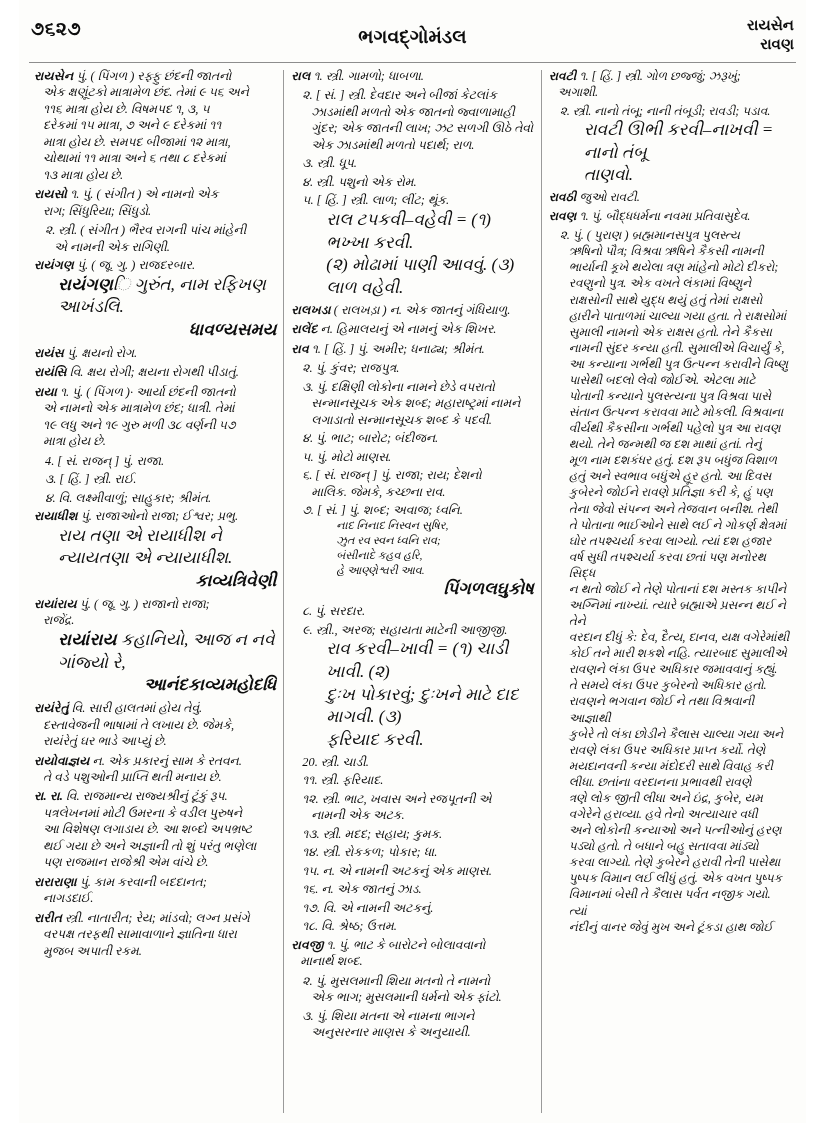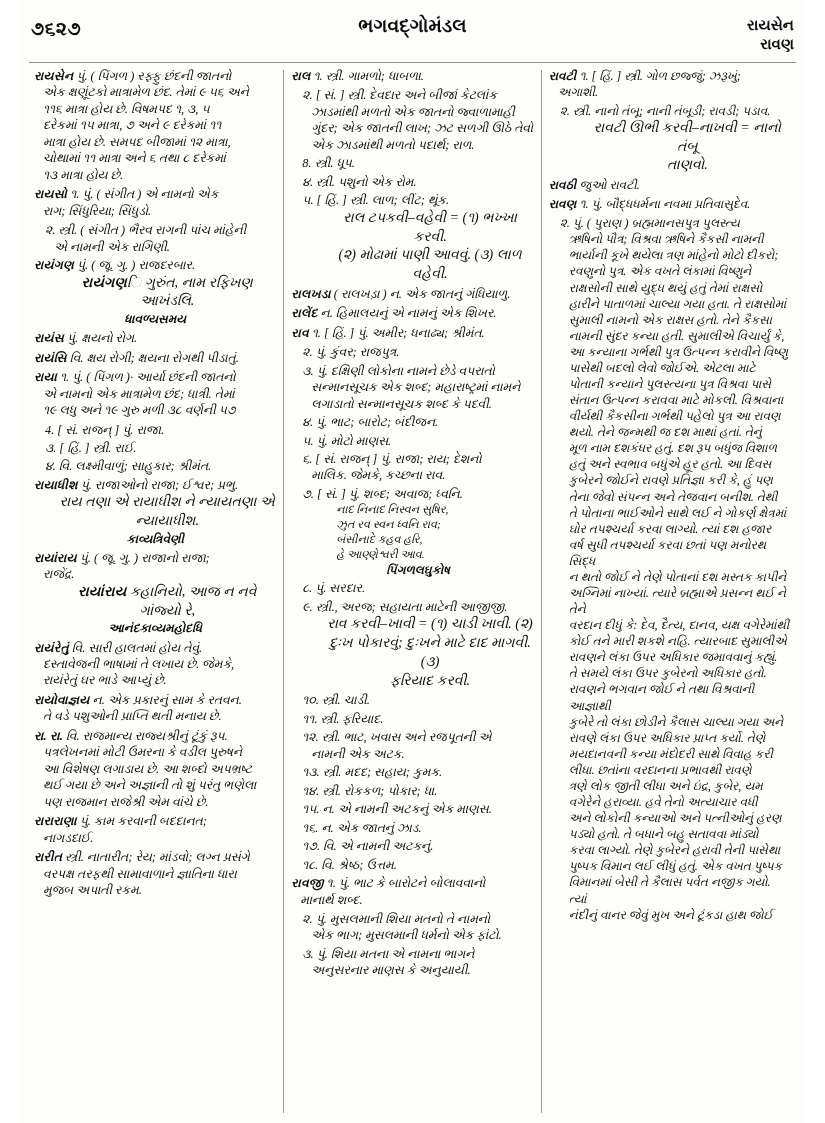--- a/index.html
+++ b/index.html
@@ -35,21 +35,21 @@
     left: 12px;
     top: 4px;
     font-size: 19px;
     font-weight: bold;
     letter-spacing: 0.5px;
   }
   .rh-title {
     position: absolute;
     left: 0;
     right: 0;
-    top: 1px;
+    top: 12px;
     text-align: center;
     font-size: 19px;
     font-weight: bold;
   }
   .rh-guides {
     position: absolute;
     right: 12px;
     top: 2px;
     text-align: right;
     font-size: 15px;
@@ -110,33 +110,32 @@
   .sense {
     margin: 0 0 2px 0;
     padding-left: 11px;
     text-indent: -0px;
   }
   .cont {                  
     padding-left: 9px;
   }
   .quote {
     padding-left: 24px;
-    font-size: 14px;
+    font-size: 17px;
     margin: 0 0 1px 0;
-    text-align: center;
   }
   .quote .hw { font-weight: bold; }
   .verse {
     padding-left: 34px;
     font-size: 11.2px;
     margin: 0;
   }
   .src {
-    text-align: center;
-    font-size: 12px;
+    text-align: right;
+    font-size: 17px;
     font-weight: bold;
     margin: 0 0 3px 0;
   }
 </style>
 </head>
 <body>
 
 <div id="page">
 
   <div class="runhead">
@@ -177,20 +176,21 @@
         <div class="entry">
           <p><span class="hw">રાયંસ</span> પું. ક્ષયનો રોગ.</p>
         </div>
         <div class="entry">
           <p><span class="hw">રાયંસિ</span> વિ. ક્ષય રોગી; ક્ષયના રોગથી પીડાતું.</p>
         </div>
         <div class="entry">
           <p><span class="hw">રાયા</span> ૧. પું. ( પિંગળ )· આર્યા છંદની જાતનો</p>
           <p class="cont">એ નામનો એક માત્રામેળ છંદ; ધાત્રી. તેમાં</p>
           <p class="cont">૧૯ લધુ અને ૧૯ ગુરુ મળી ૩૮ વર્ણની ૫૭</p>
+          <p class="cont">માત્રા હોય છે.</p>
         </div>
         <div class="entry sense">
           <p>4. [ સં. રાજન્ ] પું. રાજા.</p>
         </div>
         <div class="entry sense">
           <p>૩. [ હિં. ] સ્ત્રી. રાઈ.</p>
         </div>
         <div class="entry sense">
           <p>૪. વિ. લક્ષ્મીવાળું; સાહુકાર; શ્રીમંત.</p>
         </div>
@@ -236,21 +236,21 @@
         <div class="entry">
           <p><span class="hw">રાલ</span> ૧. સ્ત્રી. ગામળો; ધાબળા.</p>
         </div>
         <div class="entry sense">
           <p>૨. [ સં. ] સ્ત્રી. દેવદાર અને બીજાં કેટલાંક</p>
           <p class="cont">ઝાડમાંથી મળતો એક જાતનો જ્વાળામાહી</p>
           <p class="cont">ગુંદર; એક જાતની લાખ; ઝટ સળગી ઊઠે તેવો</p>
           <p class="cont">એક ઝાડમાંથી મળતો પદાર્થ; રાળ.</p>
         </div>
         <div class="entry sense">
-          <p>8. સ્ત્રી. ધૂપ.</p>
+          <p>૩. સ્ત્રી. ધૂપ.</p>
         </div>
         <div class="entry sense">
           <p>૪. સ્ત્રી. પશુનો એક રોમ.</p>
         </div>
         <div class="entry sense">
           <p>૫. [ હિં. ] સ્ત્રી. લાળ; લીંટ; થૂંક.</p>
           <p class="quote">રાલ ટપકવી–વહેવી  =  (૧) ભખ્ખા કરવી.</p>
           <p class="quote">(૨) મોઢામાં પાણી આવવું. (૩) લાળ વહેવી.</p>
         </div>
         <div class="entry">
@@ -291,21 +291,21 @@
         <div class="entry sense">
           <p>૮. પું. સરદાર.</p>
         </div>
         <div class="entry sense">
           <p>૯. સ્ત્રી., અરજ; સહાયતા માટેની આજીજી.</p>
           <p class="quote">રાવ કરવી–ખાવી  =  (૧) ચાડી ખાવી. (૨)</p>
           <p class="quote">દુઃખ પોકારવું; દુઃખને માટે દાદ માગવી. (૩)</p>
           <p class="quote">ફરિયાદ કરવી.</p>
         </div>
         <div class="entry sense">
-          <p>૧૦. સ્ત્રી. ચાડી.</p>
+          <p>20. સ્ત્રી. ચાડી.</p>
         </div>
         <div class="entry sense">
           <p>૧૧. સ્ત્રી. ફરિયાદ.</p>
         </div>
         <div class="entry sense">
           <p>૧૨. સ્ત્રી. ભાટ, ખવાસ અને રજપૂતની એ</p>
           <p class="cont">નામની એક અટક.</p>
         </div>
         <div class="entry sense">
           <p>૧૩. સ્ત્રી. મદદ; સહાય; કુમક.</p>

